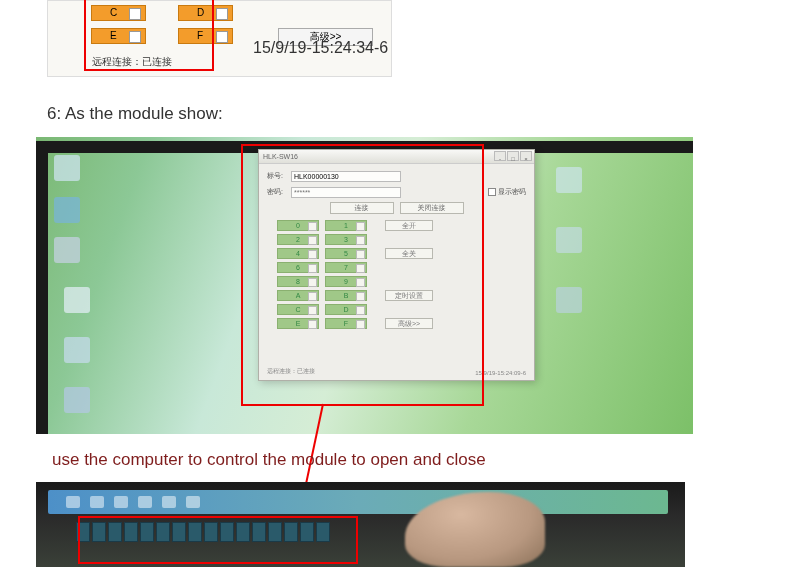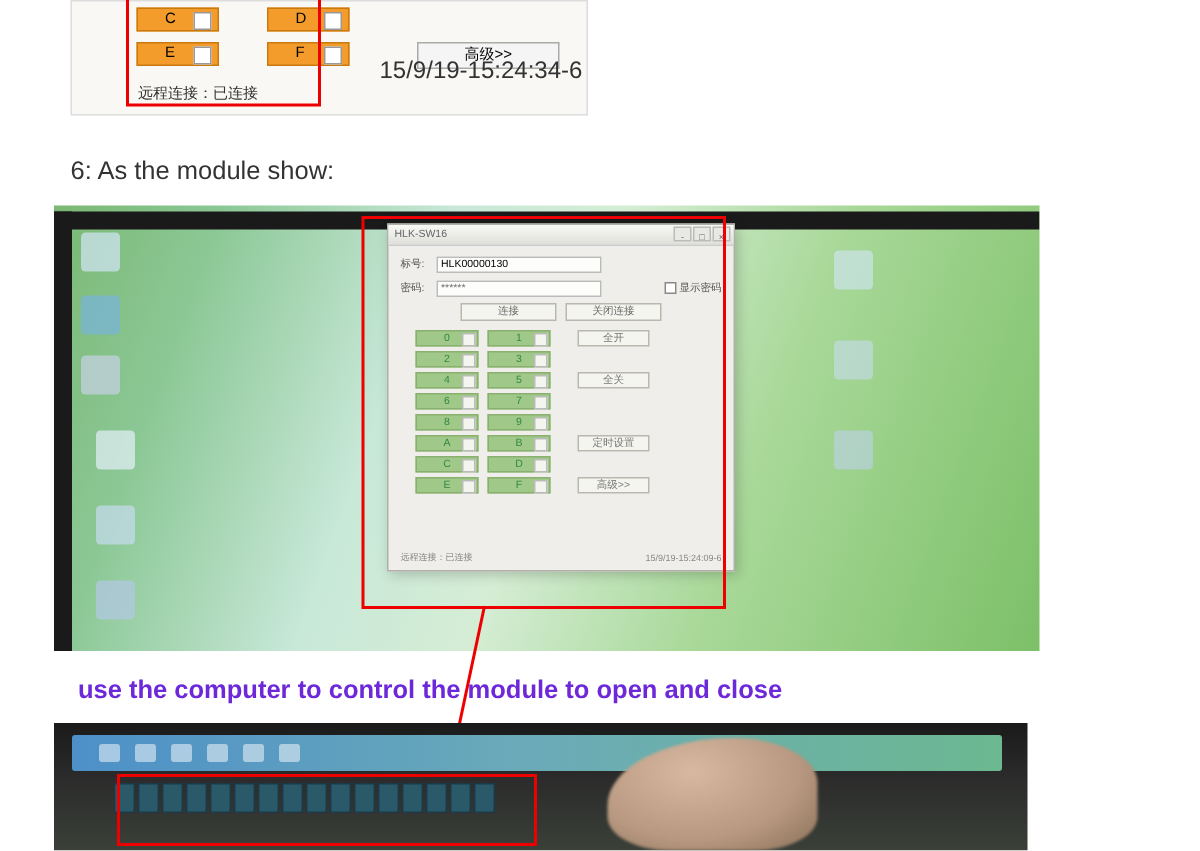--- a/index.html
+++ b/index.html
@@ -135,21 +135,21 @@
   .di5 { top: 200px; left: 28px; background: rgba(200,220,240,0.7);}
   .di6 { top: 250px; left: 28px; background: rgba(180,200,230,0.7);}
   .di7 { top: 30px; left: 520px; background: rgba(210,230,250,0.6);}
   .di8 { top: 90px; left: 520px; background: rgba(200,220,240,0.6);}
   .di9 { top: 150px; left: 520px; background: rgba(190,210,235,0.6);}
 
   .app-window {
     position: absolute;
     top: 12px;
     left: 222px;
-    width: 232px;
+    width: 277px;
     height: 232px;
     background: #efeeea;
     border: 1px solid #b0b0a8;
     box-shadow: 2px 2px 8px rgba(0,0,0,0.2);
   }
   .app-title {
     width: 100%;
     height: 14px;
     background: linear-gradient(#f8f8f6,#e0e0da);
     border-bottom: 1px solid #ccc;
@@ -298,22 +298,21 @@
     background: #e00;
     transform: rotate(12deg);
     transform-origin: top;
   }
 
   
   .red-caption {
     top: 450px;
     left: 52px;
     font-size: 17px;
-    color: #6d28d9;
-    font-weight: bold;
+    color: #7f1d1d;
   }
 
   
   .bottom-photo {
     top: 482px;
     left: 36px;
     width: 649px;
     height: 85px;
     background: linear-gradient(180deg, #1a1a1a 0%, #2a2a2a 40%, #3a4038 100%);
     position: absolute;

